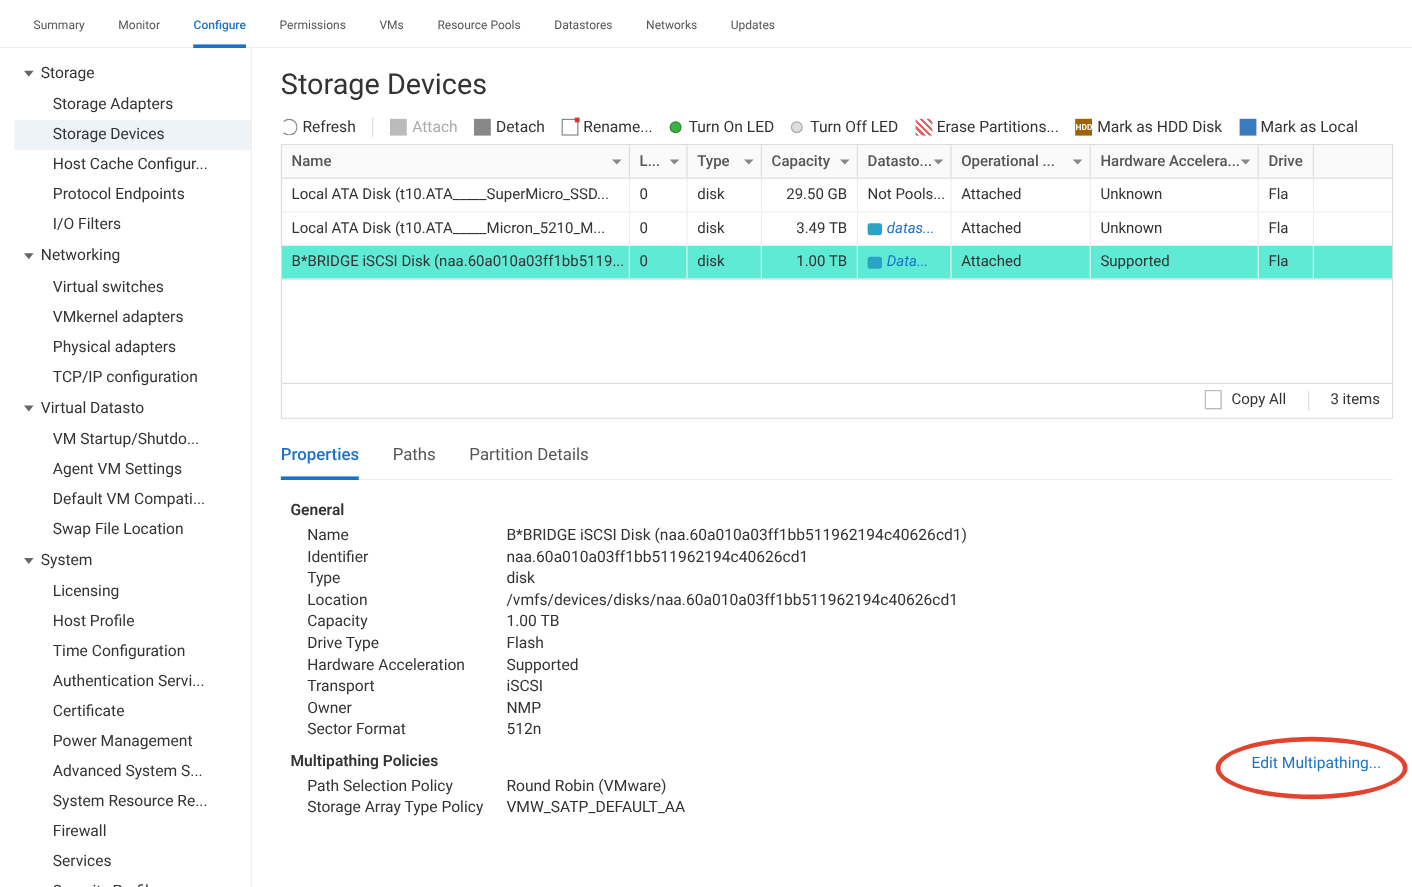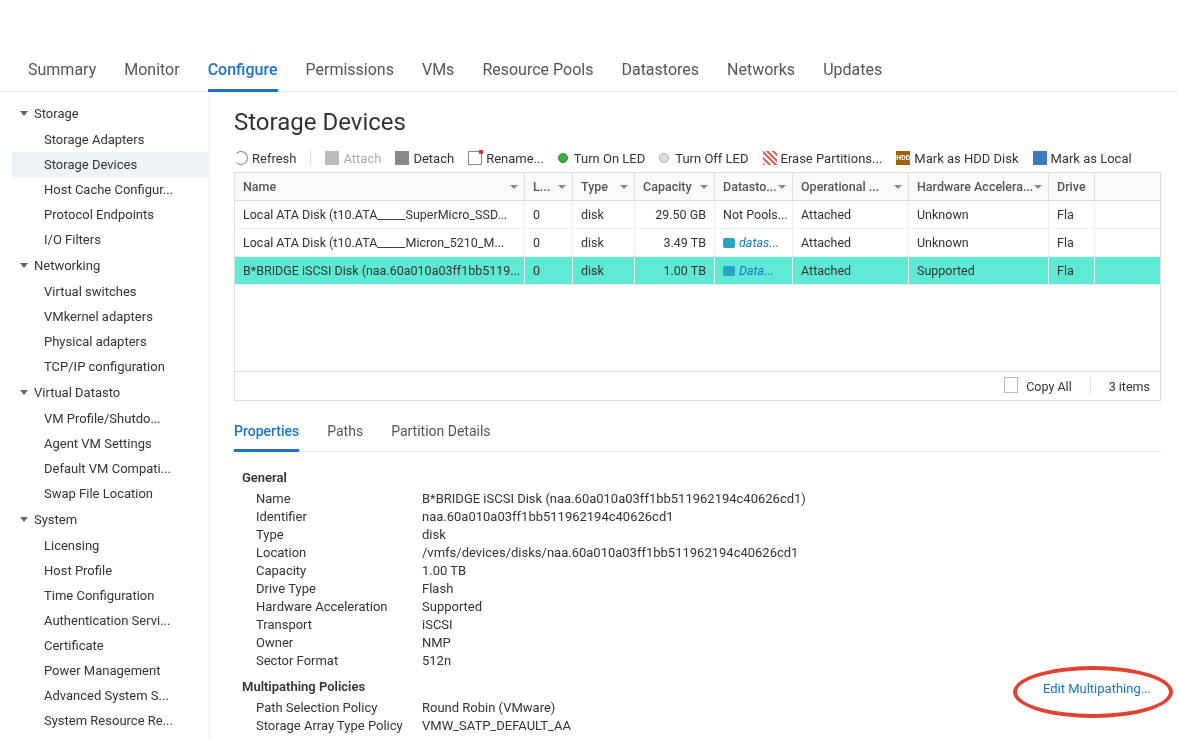--- a/index.html
+++ b/index.html
@@ -15,22 +15,21 @@
   .top-tabs {
     display: flex;
     gap: 28px;
     padding: 10px 28px 0 28px;
     border-bottom: 1px solid #eee;
   }
   .top-tab {
     padding: 6px 0 10px 0;
     color: #555;
     cursor: pointer;
-    font-size: 16px;
-    margin-top: 44px;
+    font-size: 10px;
   }
   .top-tab.active {
     color: #1a73c8;
     border-bottom: 3px solid #1a73c8;
     font-weight: 500;
     margin-bottom: -1px;
   }
   
   .content {
     display: flex;
@@ -158,21 +157,21 @@
   .col-cap{flex:0 0 80px; justify-content:flex-end;}
   .grid-head .col-cap{justify-content:flex-start;}
   .col-ds{flex:0 0 78px;}
   .col-op{flex:0 0 116px;}
   .col-hw{flex:0 0 140px;}
   .col-drive{flex:0 0 46px;}
   .link { color:#1a73c8; cursor:pointer;font-style:italic; }
   .ds-icon{width:12px;height:10px;background:#2aa3c4;display:inline-block;border-radius:2px;}
   .grid-body{ min-height:170px; }
   .grid-foot{
-    display:flex; justify-content:flex-end; align-items:center;
+    display:flex; justify-content:flex-end; align-items:flex-start;
     padding:6px 10px; gap:18px; border-top:1px solid #ddd; font-size:12.5px;
     background:#fff;
   }
   .copy-icon{width:12px;height:14px;border:1px solid #888;display:inline-block;position:relative;margin-right:4px;}
   .copy-icon::before{content:"";position:absolute;left:-3px;top:-3px;width:12px;height:14px;border:1px solid #bbb;background:#fff;}
   
   .detail-tabs{ display:flex; gap:28px; margin-top:14px; border-bottom:1px solid #eee;}
   .detail-tab{ padding:8px 0 10px 0; font-size:14px; cursor:pointer; color:#555;}
   .detail-tab.active{ color:#1a73c8; border-bottom:3px solid #1a73c8; margin-bottom:-1px; font-weight:500;}
   
@@ -228,21 +227,21 @@
         <span>Networking</span>
       </div>
       <div class="side-item">Virtual switches</div>
       <div class="side-item">VMkernel adapters</div>
       <div class="side-item">Physical adapters</div>
       <div class="side-item">TCP/IP configuration</div>
       <div class="side-group-head">
         <span class="caret"></span>
         <span>Virtual Datasto</span>
       </div>
-      <div class="side-item">VM Profile/Shutdo...</div>
+      <div class="side-item">VM Startup/Shutdo...</div>
       <div class="side-item">Agent VM Settings</div>
       <div class="side-item">Default VM Compati...</div>
       <div class="side-item">Swap File Location</div>
       <div class="side-group-head">
         <span class="caret"></span>
         <span>System</span>
       </div>
       <div class="side-item">Licensing</div>
       <div class="side-item">Host Profile</div>
       <div class="side-item">Time Configuration</div>

